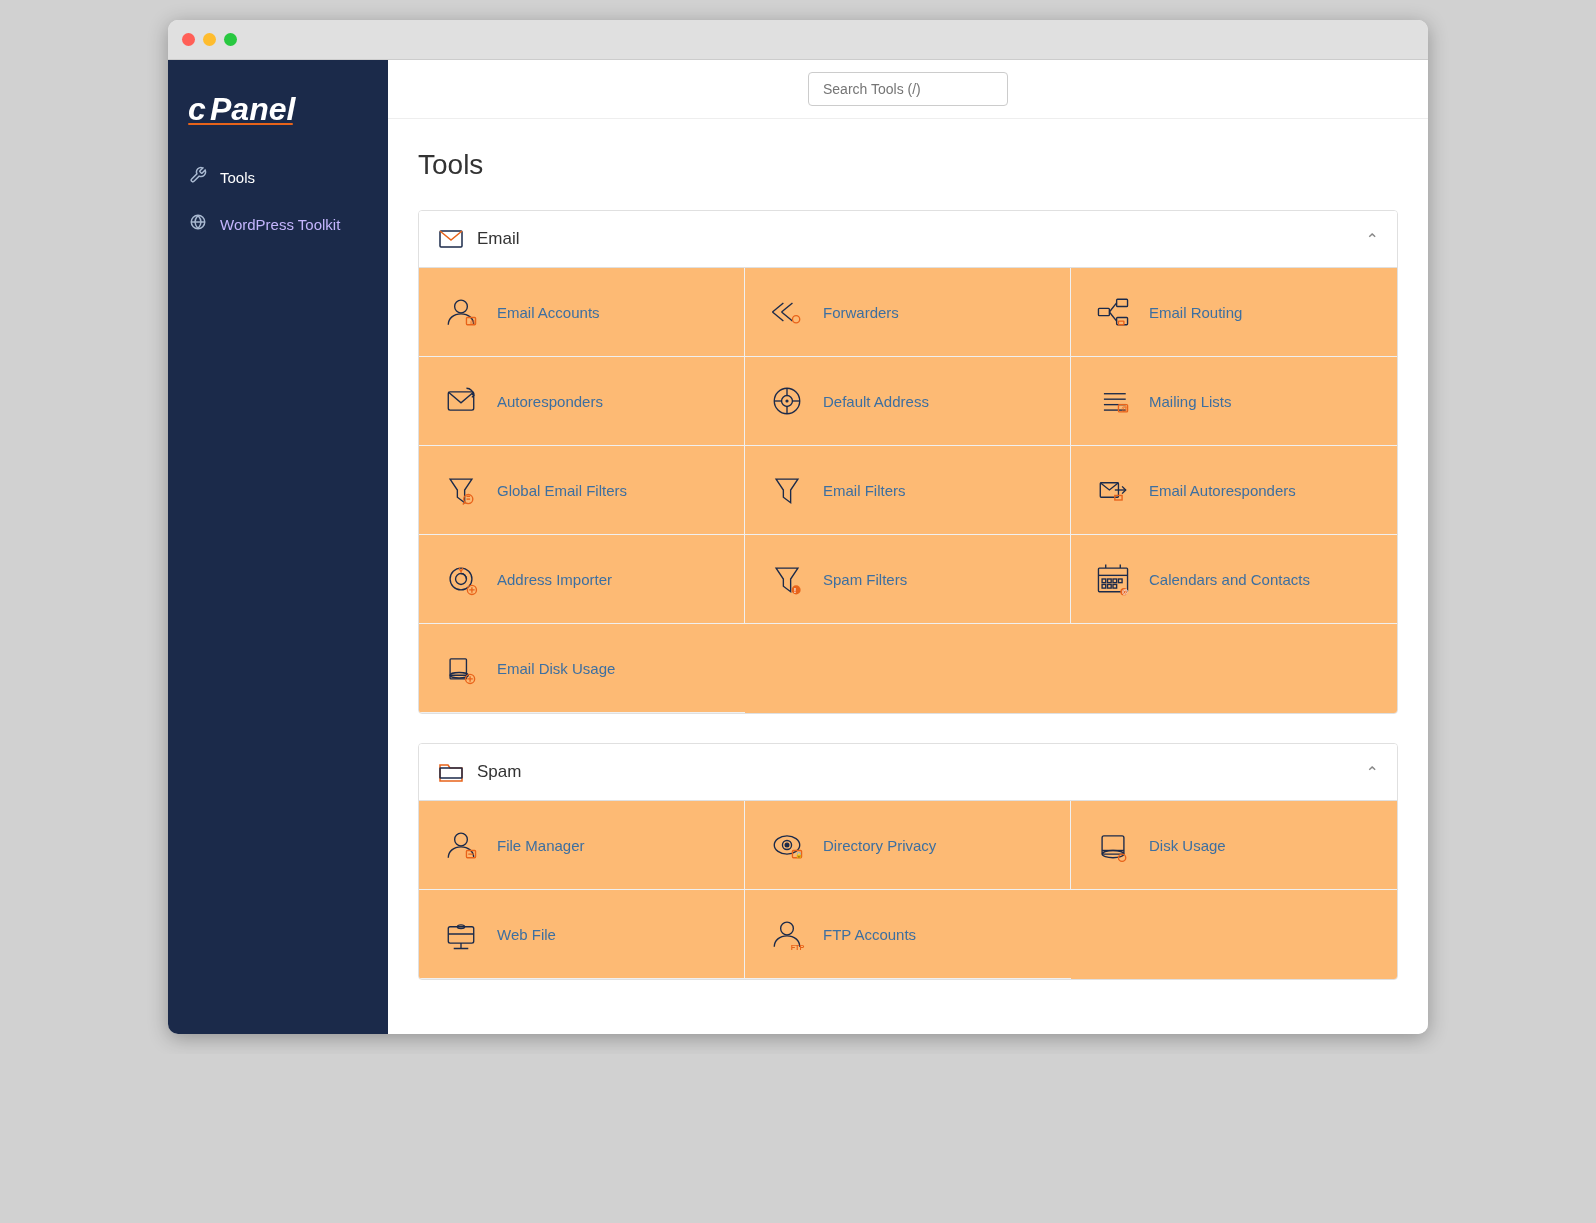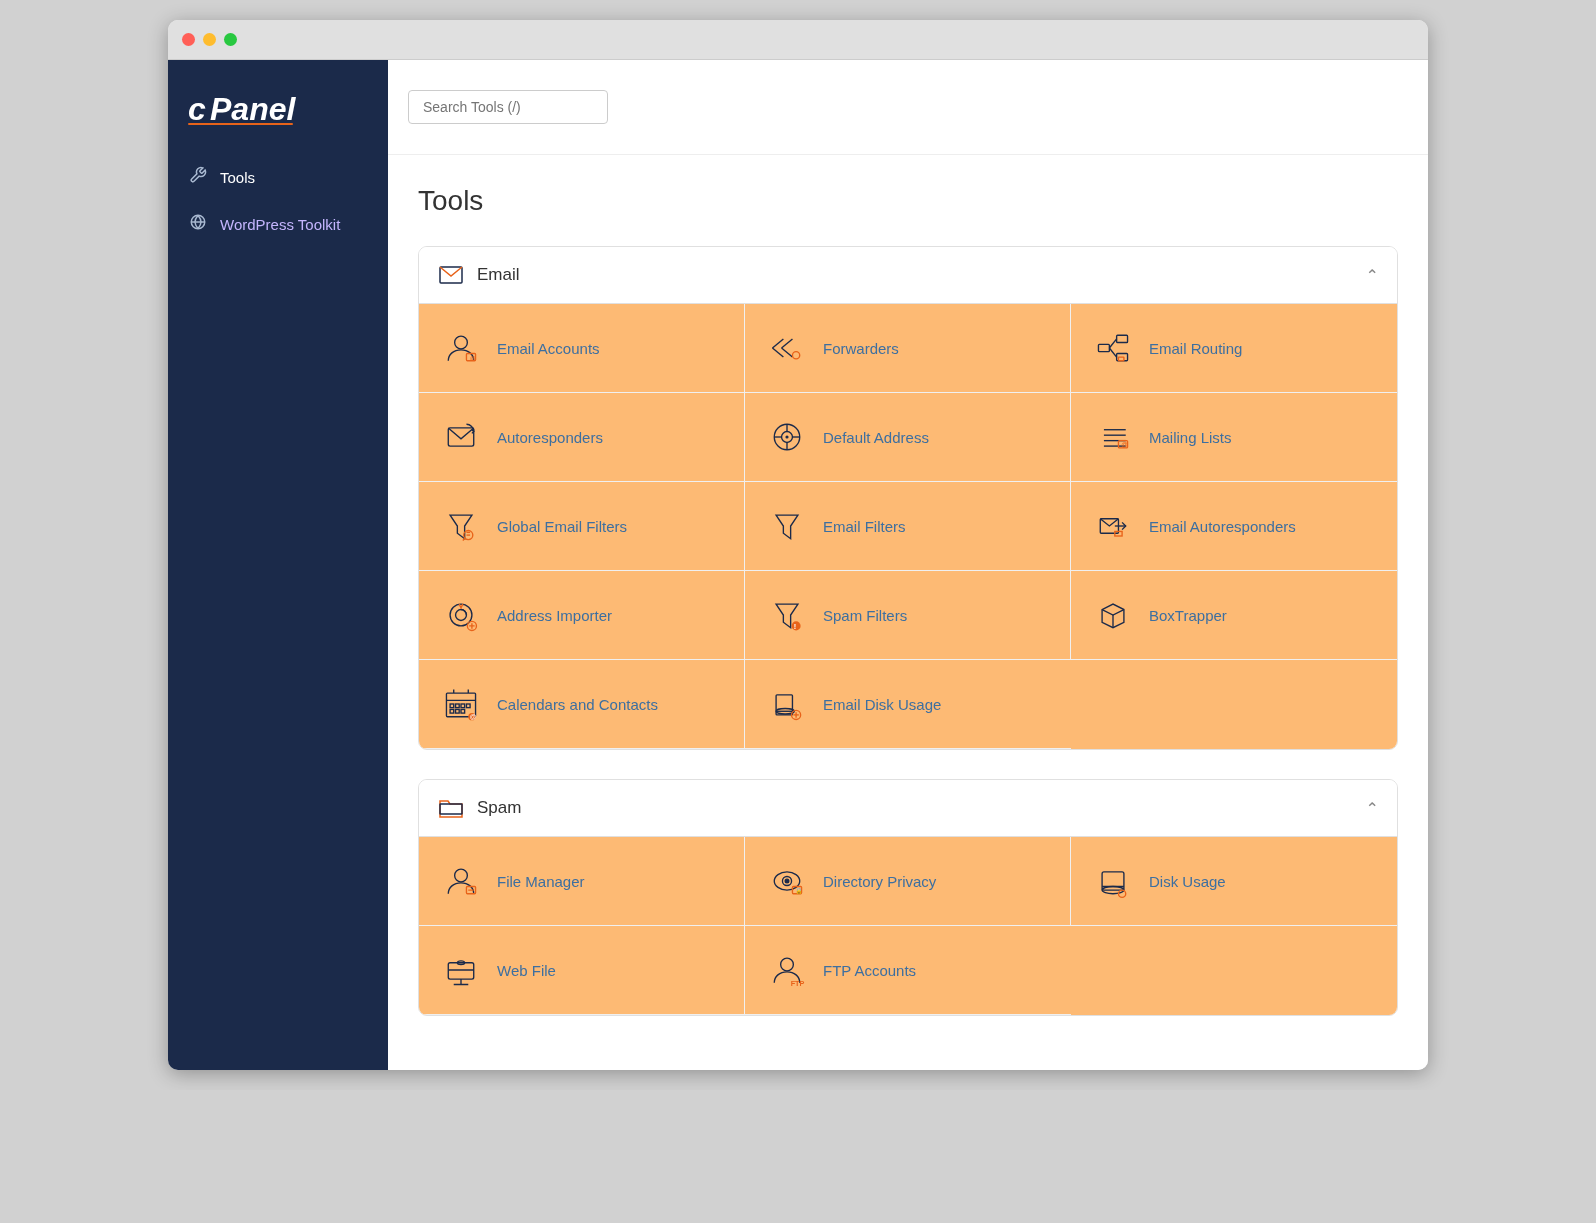--- a/index.html
+++ b/index.html
@@ -74,22 +74,22 @@
     }
 
     .main-content {
       flex: 1;
       background: white;
       overflow-y: auto;
     }
 
     .top-bar {
       display: flex;
-      justify-content: flex-start;
-      padding: 30px 20px;
+      justify-content: center;
+      padding: 12px 20px;
       border-bottom: 1px solid #eee;
     }
 
     .search-input {
       width: 200px;
       padding: 8px 14px;
       border: 1px solid #ccc;
       border-radius: 4px;
       font-size: 14px;
       color: #666;
@@ -102,21 +102,21 @@
 
     .page-title {
       font-size: 28px;
       font-weight: 300;
       color: #333;
       margin-bottom: 24px;
     }
 
     .section {
       border: 1px solid #e0e0e0;
-      border-radius: 9px;
+      border-radius: 4px;
       margin-bottom: 24px;
       overflow: hidden;
       margin-top: 29px;
     }
 
     .section-header {
       display: flex;
       align-items: center;
       justify-content: space-between;
       padding: 14px 18px;
@@ -401,30 +401,20 @@
                 <svg class="tool-svg" viewBox="0 0 44 44">
                   <polygon points="10,10 34,10 26,22 26,36 18,30 18,22"></polygon>
                   <circle cx="32" cy="34" r="5" fill="#e8631a" stroke="none"></circle>
                   <text x="29.5" y="37.5" font-size="8" fill="white" stroke="none" font-family="Arial" font-weight="bold">!</text>
                 </svg>
               </div>
               <span class="tool-label">Spam Filters</span>
             </div>
 
 
-            <div class="tool-item">
-              <div class="tool-icon">
-                <svg class="tool-svg" viewBox="0 0 44 44">
-                  <polygon points="10,16 22,10 34,16 34,30 22,36 10,30"></polygon>
-                  <polyline points="10,16 22,22 34,16"></polyline>
-                  <line x1="22" y1="22" x2="22" y2="36"></line>
-                </svg>
-              </div>
-              <span class="tool-label">BoxTrapper</span>
-            </div>
 
             <div class="tool-item">
               <div class="tool-icon">
                 <svg class="tool-svg" viewBox="0 0 44 44">
                   <rect x="6" y="10" width="32" height="26" rx="1"></rect>
                   <line x1="6" y1="18" x2="38" y2="18"></line>
                   <line x1="14" y1="10" x2="14" y2="6"></line>
                   <line x1="30" y1="10" x2="30" y2="6"></line>
                   <rect x="10" y="22" width="4" height="4"></rect>
                   <rect x="16" y="22" width="4" height="4"></rect>

